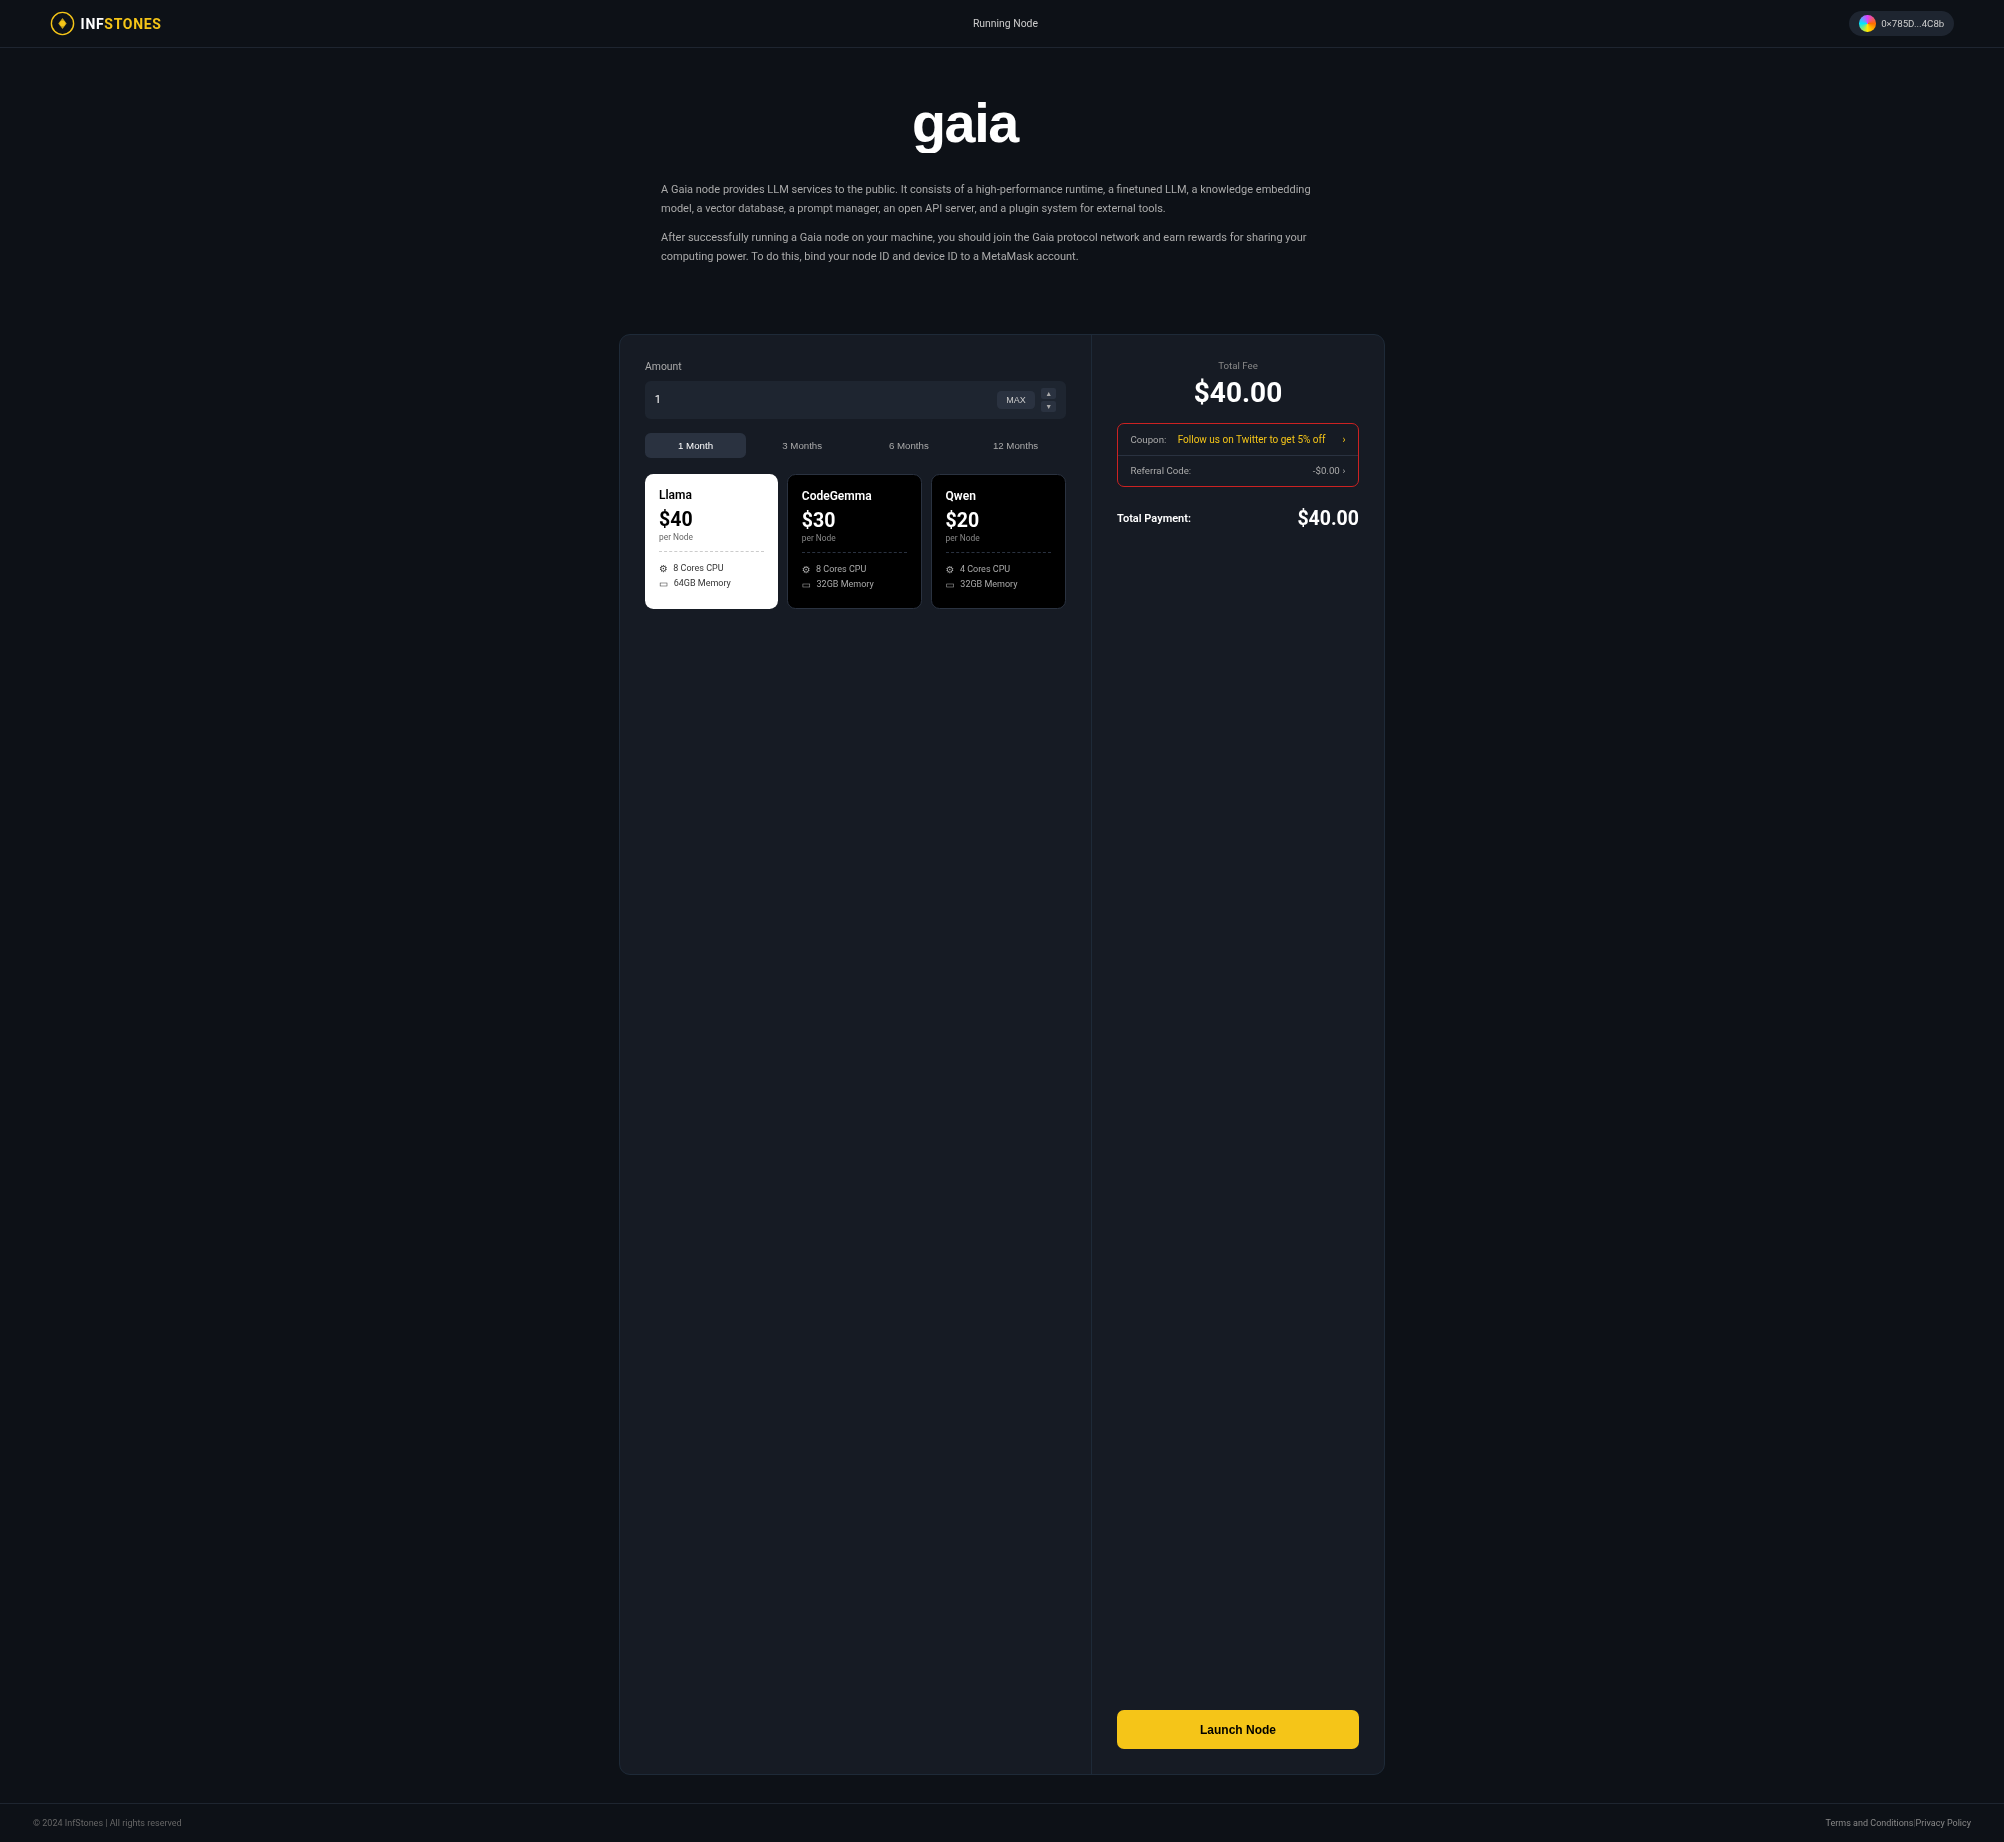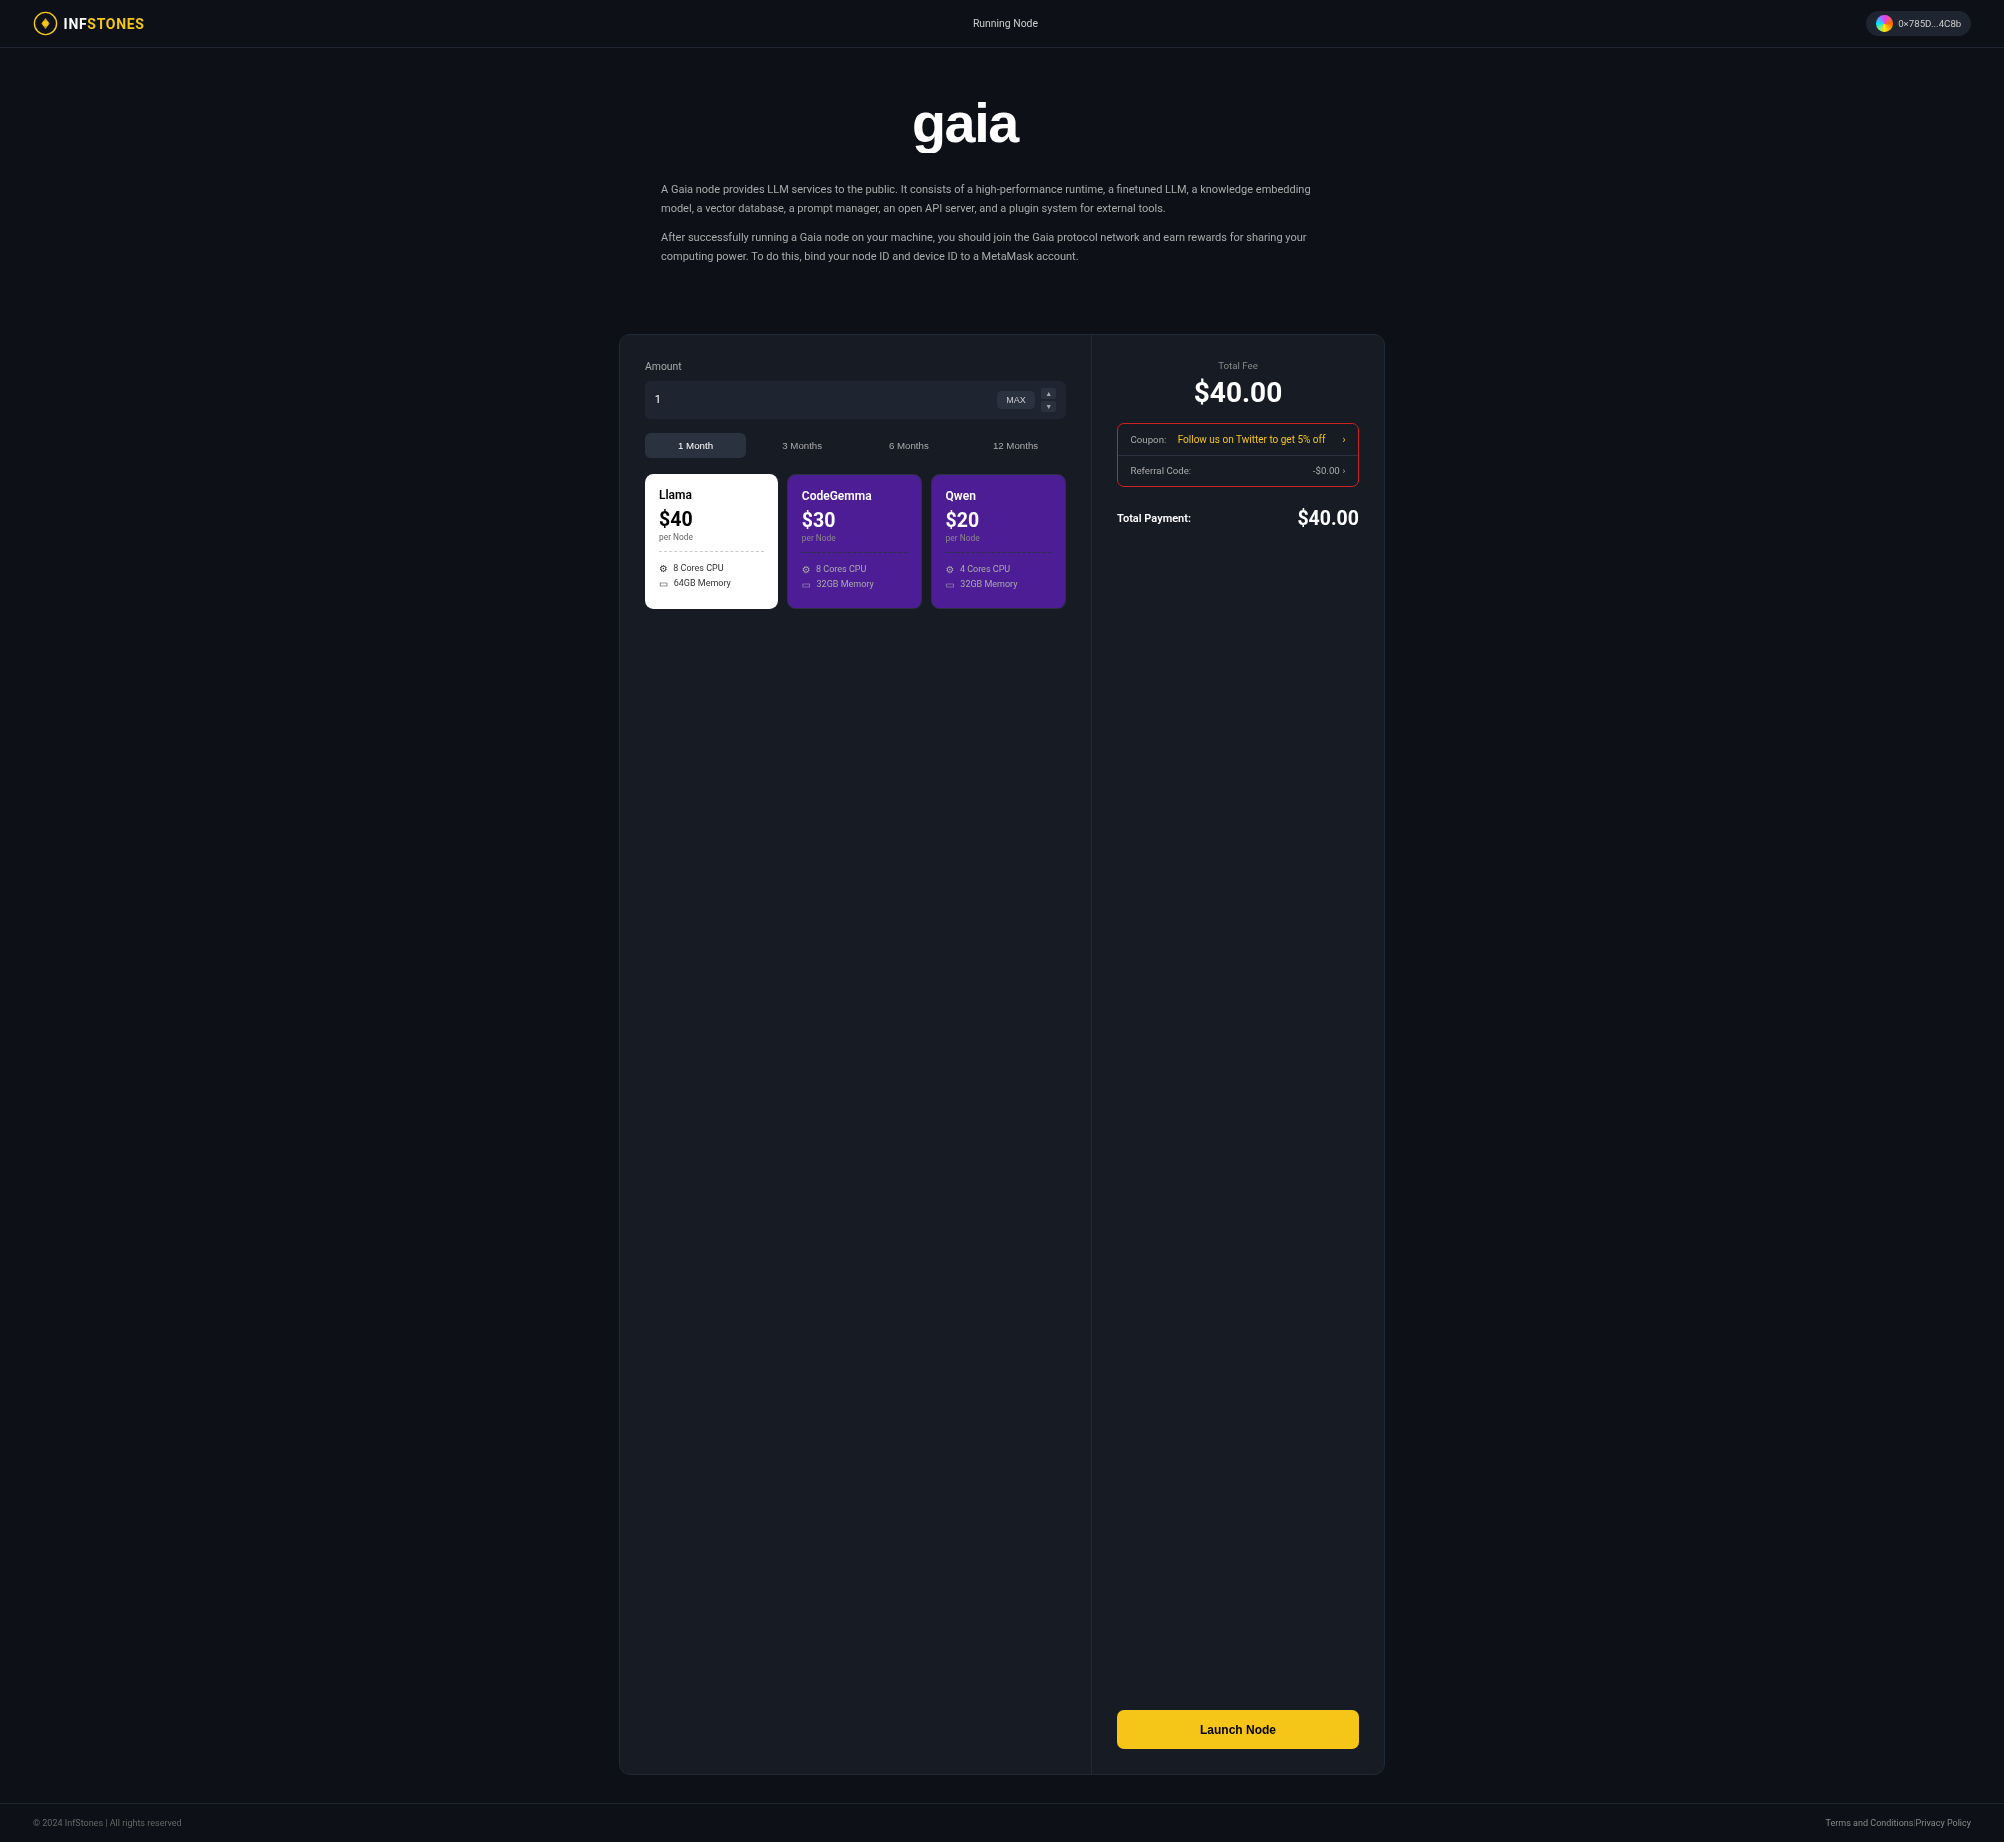--- a/index.html
+++ b/index.html
@@ -11,21 +11,21 @@
       min-height: 100vh;
       display: flex;
       flex-direction: column;
     }
 
     
     .header {
       display: flex;
       align-items: center;
       justify-content: space-between;
-      padding: 11px 33px;
+      padding: 11px 50px;
       border-bottom: 0.7px solid #1e2530;
     }
 
     .logo {
       display: flex;
       align-items: center;
       gap: 5.6px;
     }
 
     .logo-icon {
@@ -211,21 +211,21 @@
       padding: 14px;
       cursor: pointer;
     }
 
     .node-card.selected {
       background: #ffffff;
       color: #000000;
     }
 
     .node-card.unselected {
-      background: #4c1d95;
+      background: #000000;
       color: #ffffff;
       border: 0.7px solid #2a3240;
     }
 
     .node-name {
       font-size: 12px;
       font-weight: 600;
       margin-bottom: 5.6px;
     }
 

